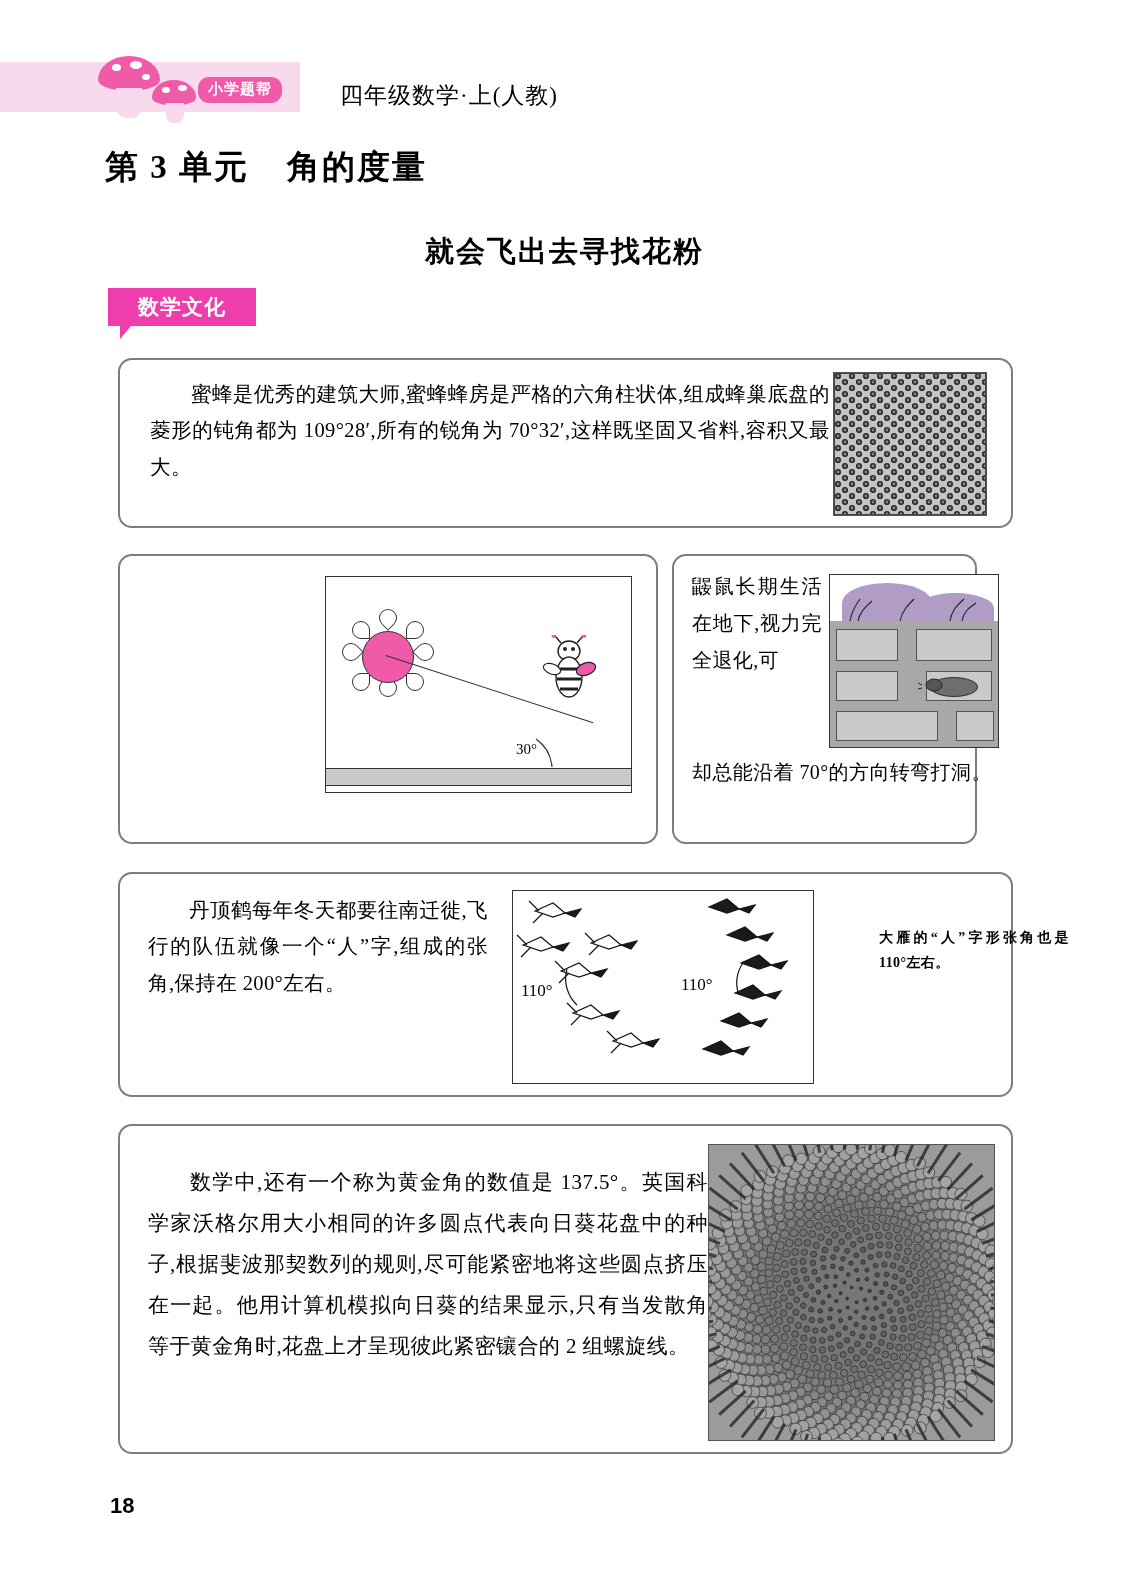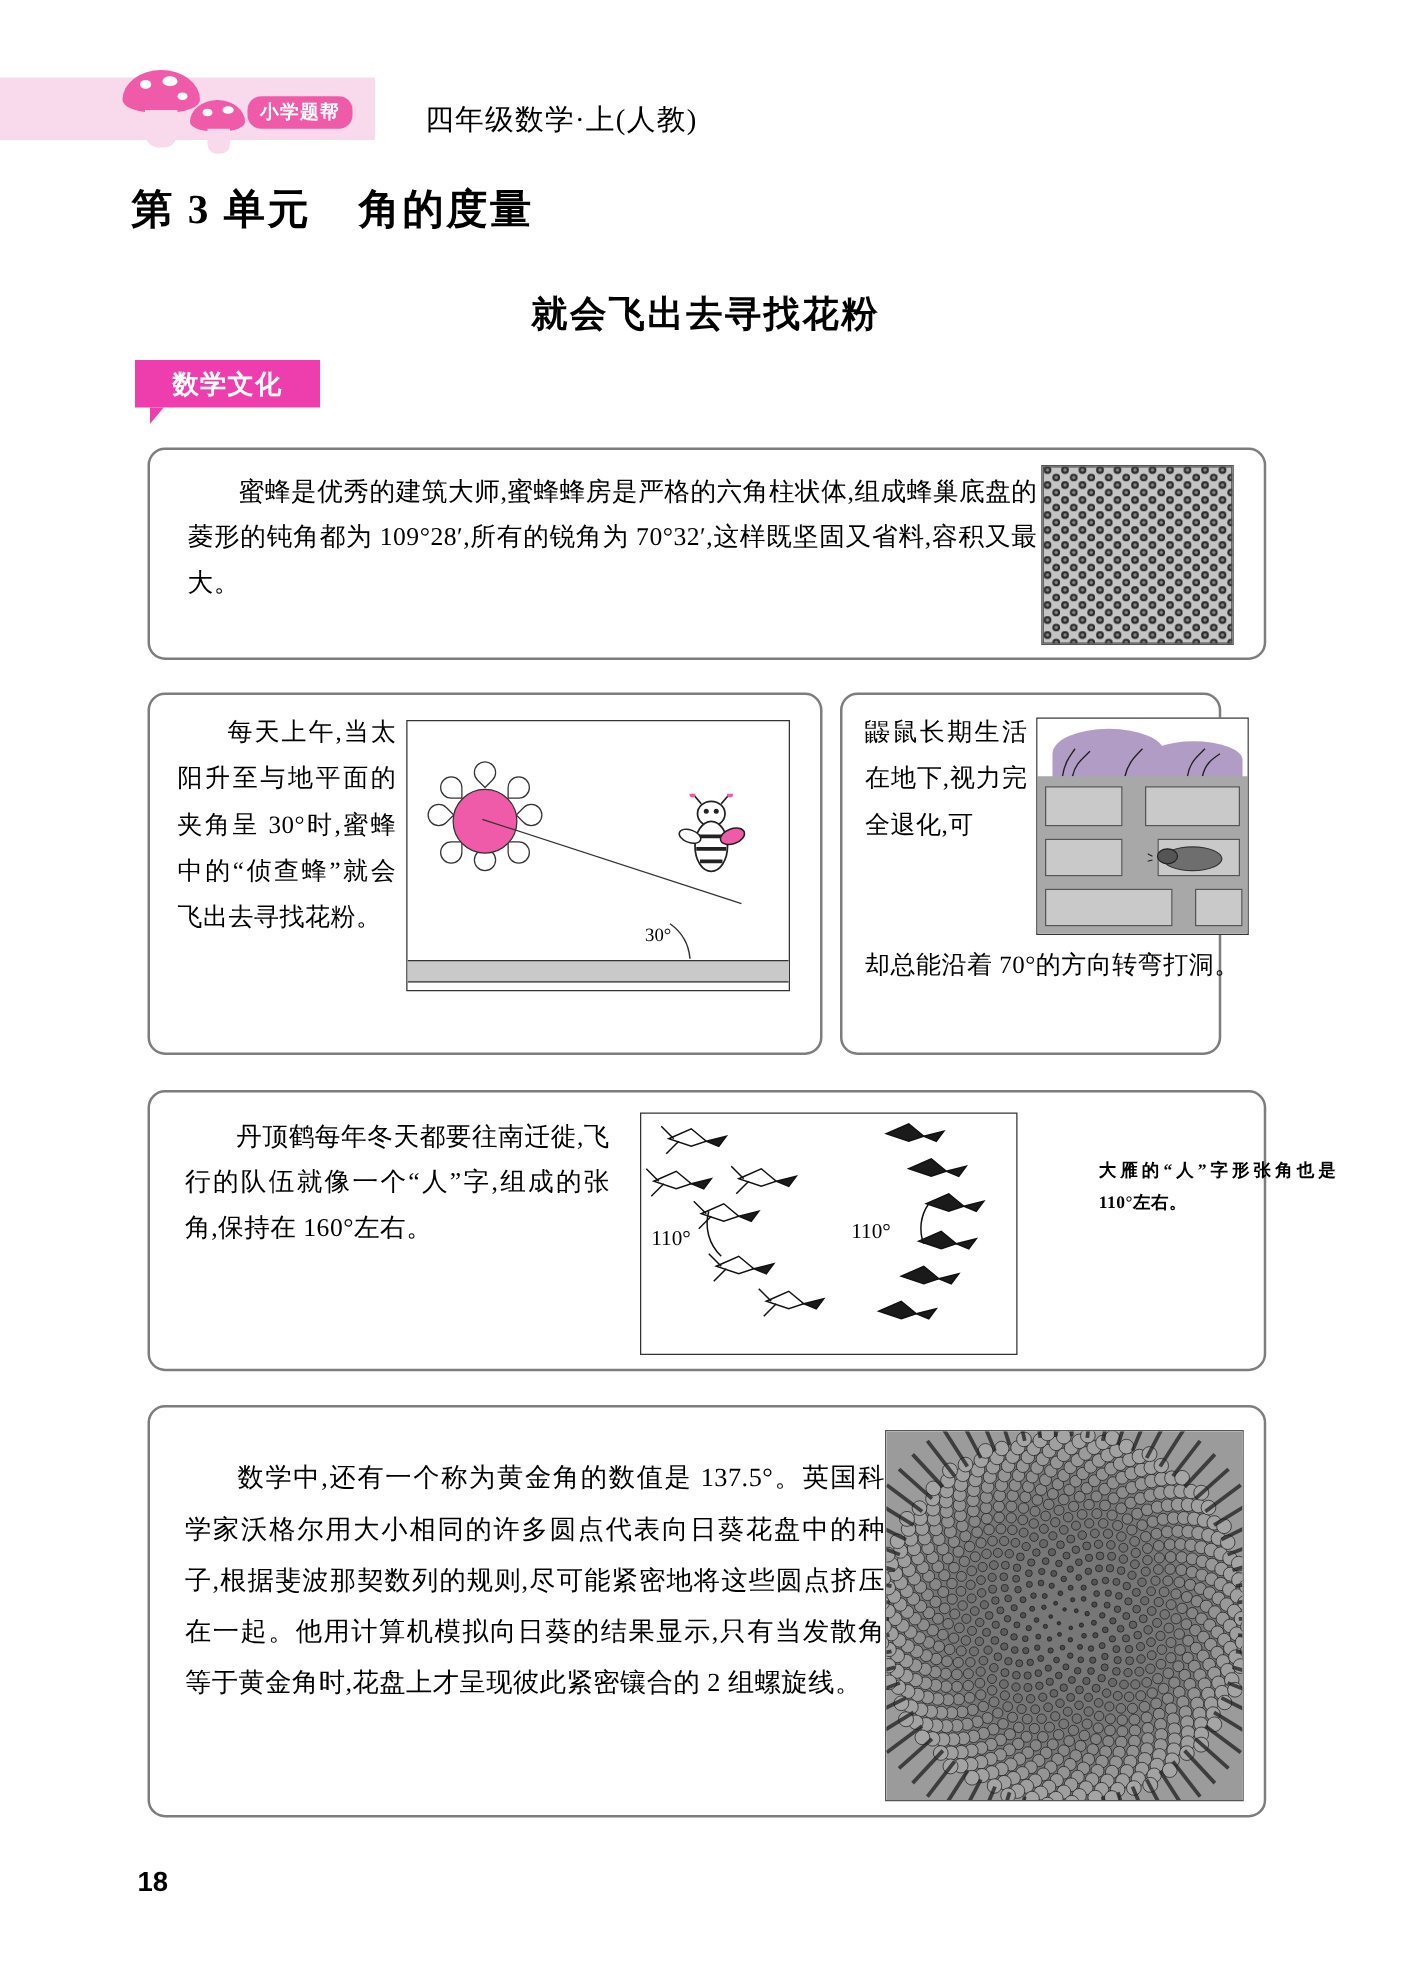--- a/index.html
+++ b/index.html
@@ -383,21 +383,20 @@
           <circle cx="11" cy="9" r="1.4" fill="#888"></circle>
         </pattern>
       </defs>
       <rect x="0" y="0" width="152" height="142" fill="url(#hex)"></rect>
       <rect x="0" y="0" width="152" height="142" fill="none" stroke="#444" stroke-width="2"></rect>
     </svg>
   </div>
 </div>
 
 <div class="box" id="box-sun">
-  <div class="txt indent">每天上午,当太阳升至与地平面的夹角呈 30°时,蜜蜂中的“侦查蜂”就会飞出去寻找花粉。</div>
   <div class="sun-scene">
     <div class="sun-burst">
       <div class="ray" style="left:-6px; top:26px; transform:rotate(45deg);"></div>
       <div class="ray" style="left:68px; top:26px; transform:rotate(225deg);"></div>
       <div class="ray" style="left:31px; top:-8px; transform:rotate(135deg);"></div>
       <div class="ray" style="left:31px; top:62px; transform:rotate(315deg);"></div>
       <div class="ray" style="left:4px; top:4px; transform:rotate(90deg);"></div>
       <div class="ray" style="left:58px; top:4px; transform:rotate(180deg);"></div>
       <div class="ray" style="left:4px; top:56px; transform:rotate(0deg);"></div>
       <div class="ray" style="left:58px; top:56px; transform:rotate(270deg);"></div>
@@ -444,21 +443,21 @@
     <div class="soil-block" style="left:126px; top:136px; width:36px; height:28px;"></div>
     <div class="mole-body" style="left:100px; top:102px; width:46px; height:18px;"></div>
     <svg style="position:absolute; left:88px; top:96px;" width="70" height="34">
       <ellipse cx="16" cy="14" rx="8" ry="6" fill="#555" stroke="#222" stroke-width="1"></ellipse>
       <path d="M4 14 L0 12 M4 17 L0 18" stroke="#222" stroke-width="1"></path>
     </svg>
   </div>
 </div>
 
 <div class="box" id="box-crane">
-  <div class="txt indent txt-left">丹顶鹤每年冬天都要往南迁徙,飞行的队伍就像一个“人”字,组成的张角,保持在 160°左右。</div>
+  <div class="txt indent txt-left">丹顶鹤每年冬天都要往南迁徙,飞行的队伍就像一个“人”字,组成的张角,保持在 200°左右。</div>
   <div class="txt txt-right">大雁的“人”字形张角也是 110°左右。</div>
   <div class="crane-scene">
     <svg width="300" height="192" viewBox="0 0 300 192">
       <g stroke="#111" stroke-width="1.2" fill="#fff">
 
         <g transform="translate(22,10)">
           <path d="M0 10 L18 2 L30 12 L18 16 Z" fill="#fff"></path>
           <path d="M30 12 L46 8 L40 16 Z" fill="#1a1a1a"></path>
           <path d="M4 10 L -6 0 M8 12 L -2 22" fill="none"></path>
         </g>

